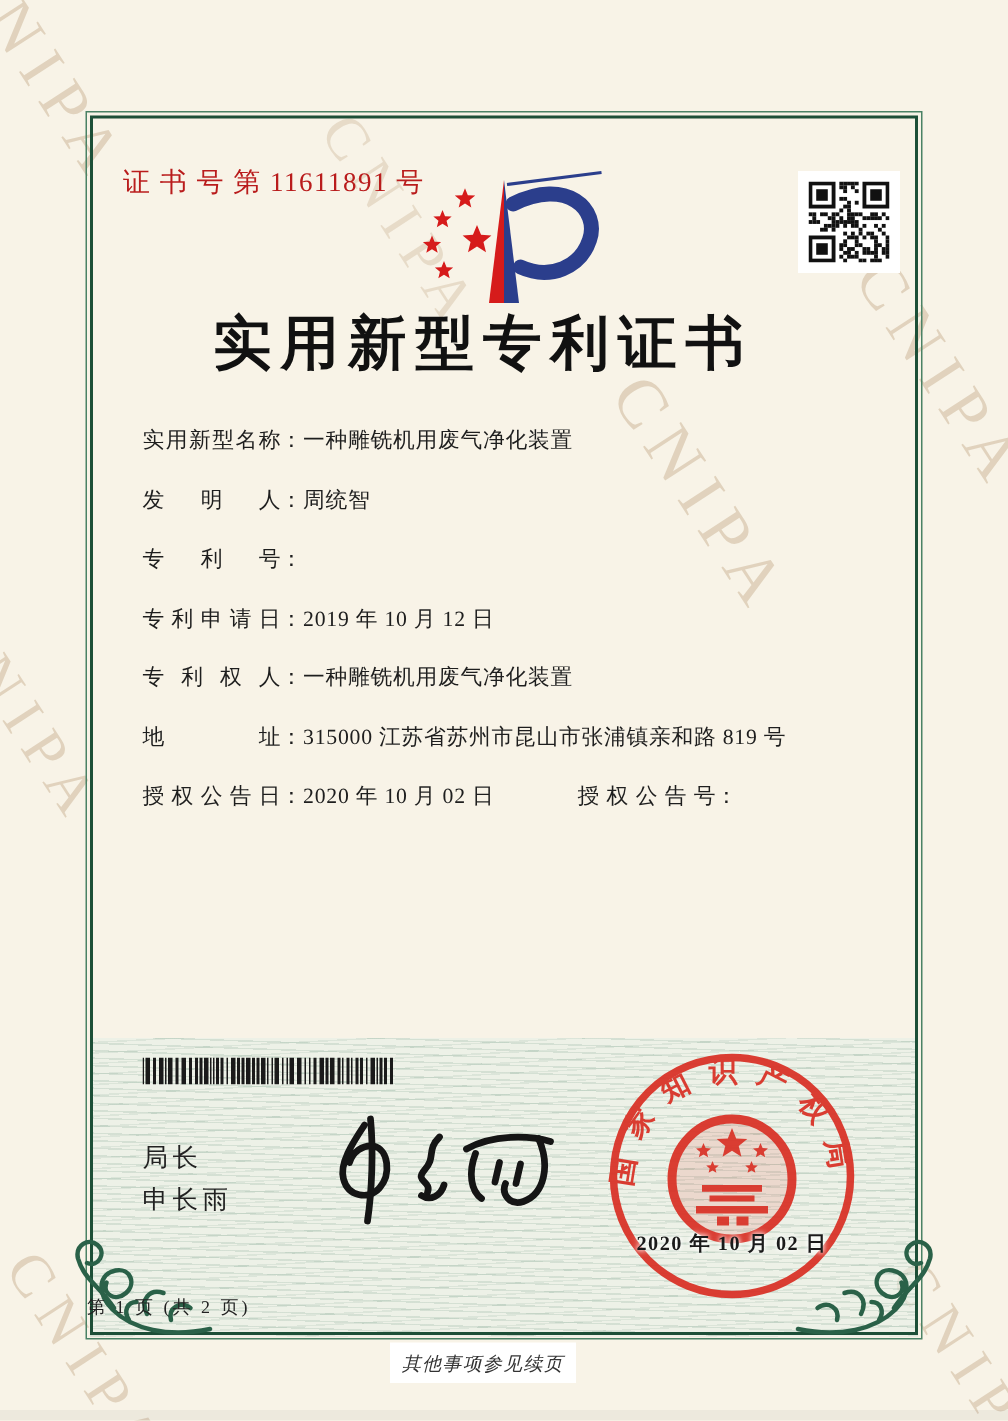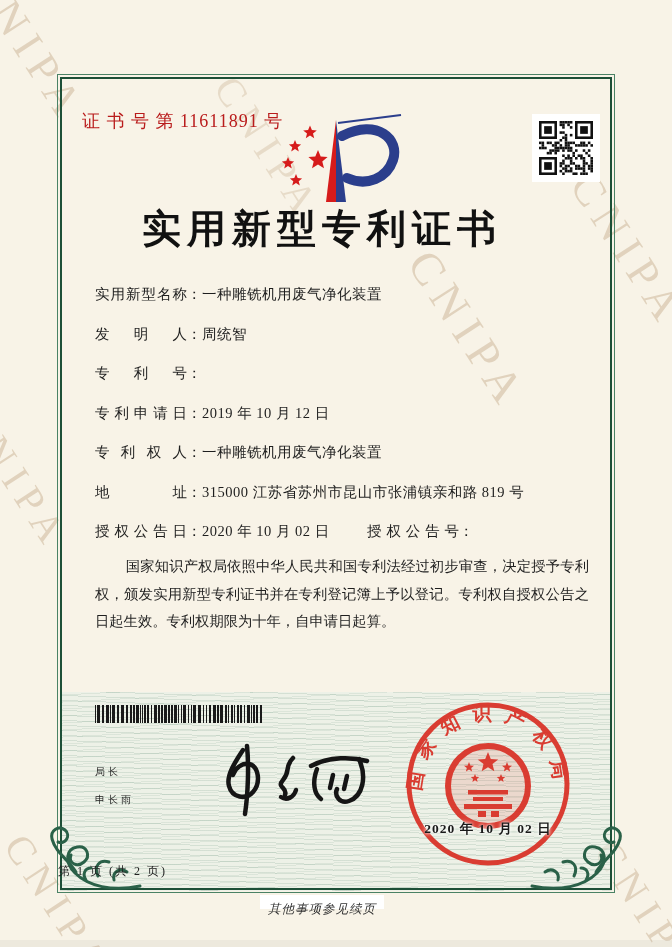--- a/index.html
+++ b/index.html
@@ -27,27 +27,27 @@
   .fields{left:95px;top:281px;width:500px;z-index:4;font-size:14.5px;color:#1e1e1e;}
   .frow{display:flex;align-items:center;line-height:26px;margin-bottom:13.5px;}
   .flabel{display:inline-block;width:92px;text-align:justify;text-align-last:justify;}
   .fcolon{display:inline-block;width:15px;}
   .fvalue{letter-spacing:0.5px;}
   .pair1{display:flex;width:258px;}
   .paras{left:95px;top:553px;width:494px;z-index:4;font-size:14.3px;line-height:27.6px;
          color:#1f1f1f;text-align:justify;}
   .paras p{margin:0;text-indent:2.15em;}
   .director{left:95px;top:758px;z-index:4;font-family:"Liberation Sans",sans-serif;
-            font-size:10px;color:#222;letter-spacing:3px;line-height:28px;}
+            font-size:17px;color:#222;letter-spacing:3px;line-height:28px;}
   .sealdate{left:407px;top:820px;width:162px;text-align:center;font-size:13.5px;font-weight:700;
             color:#1a1a1a;letter-spacing:1px;z-index:7;
             text-shadow:0 0 3px #fff,0 0 5px #fff;}
   .pageinfo{left:58px;top:863px;width:556px;text-align:left;font-size:12px;color:#222;
             letter-spacing:2px;z-index:6;}
-  .footnote{left:260px;top:895px;width:124px;height:14px;background:#fff;z-index:4;
+  .footnote{left:260px;top:895px;width:124px;height:27px;background:#fff;z-index:4;
             text-align:center;line-height:29px;font-size:12.5px;font-style:italic;color:#333;
             letter-spacing:1px;}
   .bottomedge{left:0;top:940px;width:672px;height:7px;background:rgba(120,120,115,0.08);z-index:1;}
   svg{display:block;}
   .z5{z-index:5;} .z6{z-index:6;} .z4{z-index:4;}
 </style>
 </head>
 <body>
 
 <div class="wm" style="left:28px;top:45px;font-size:44px;">CNIPA</div>
@@ -247,29 +247,28 @@
     <span class="flabel">地址</span>
       <span class="fcolon">：</span>
     <span class="fvalue">315000 江苏省苏州市昆山市张浦镇亲和路 819 号</span>
   </div>
   <div class="frow">
     <span class="pair1">
       <span class="flabel">授权公告日</span>
         <span class="fcolon">：</span>
       <span class="fvalue">2020 年 10 月 02 日</span>
     </span>
-    <span class="pair2" style="display:flex;margin-left:14px;">
+    <span class="pair2" style="display:flex;margin-left:32px;">
       <span class="flabel">授权公告号</span>
         <span class="fcolon">：</span>
     </span>
   </div>
 </div>
 
 <div class="abs paras">
-  <p>国家知识产权局依照中华人民共和国专利法经过初步审查，决定授予专利权，颁发实用新型专利证书并在专利登记簿上予以登记。专利权自授权公告之日起生效。专利权期限为十年，自申请日起算。</p>
 </div>
 
 <div class="abs z4" style="left:95px;top:705px;">
   <svg id="barcode" width="172" height="18" viewBox="0 0 172 18">
       <rect x="0" y="0" width="1" height="18" fill="#1a1a1a"></rect>
       <rect x="2" y="0" width="3" height="18" fill="#1a1a1a"></rect>
       <rect x="7" y="0" width="2" height="18" fill="#1a1a1a"></rect>
       <rect x="11" y="0" width="3" height="18" fill="#1a1a1a"></rect>
       <rect x="15" y="0" width="1" height="18" fill="#1a1a1a"></rect>
       <rect x="17" y="0" width="3" height="18" fill="#1a1a1a"></rect>

